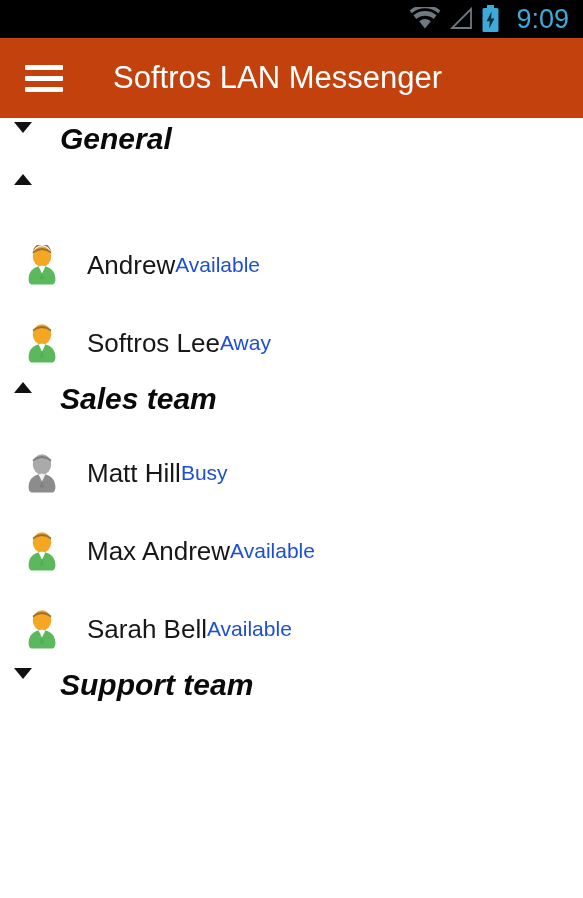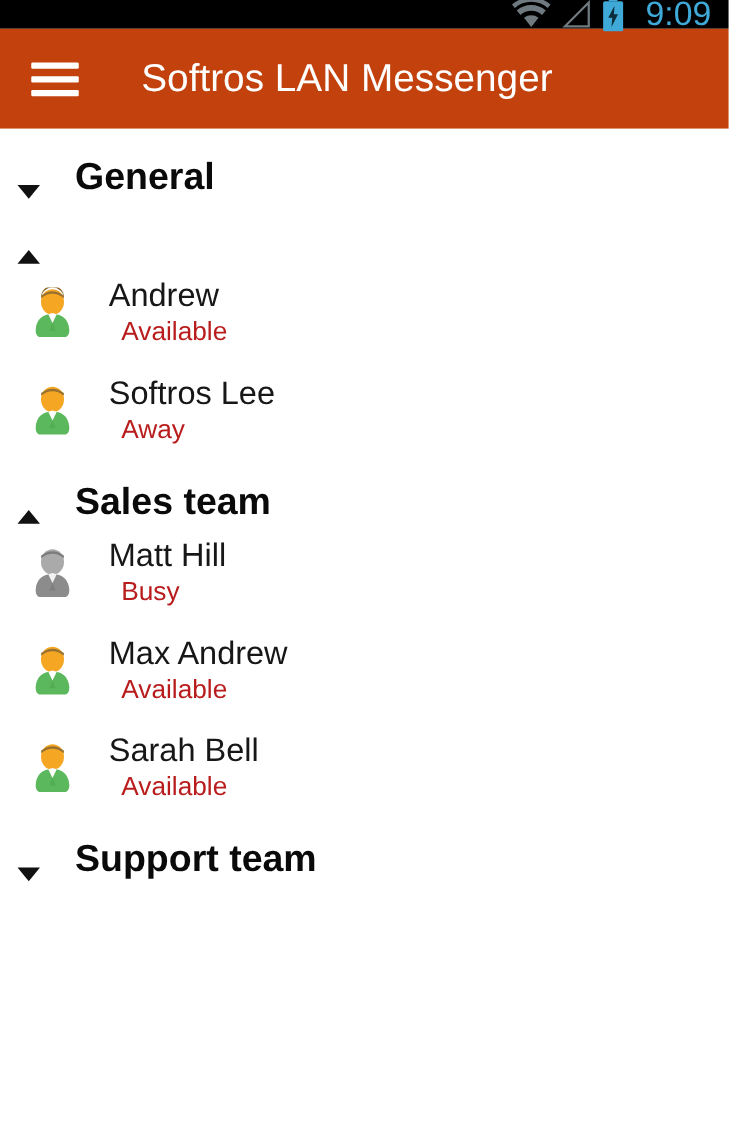--- a/index.html
+++ b/index.html
@@ -10,21 +10,21 @@
   body {
     width: 583px;
     height: 898px;
     font-family: "Liberation Sans", sans-serif;
     overflow: hidden;
     position: relative;
   }
 
   
   .status-bar {
-    height: 23px;
+    height: 38px;
     background: #000000;
     display: flex;
     align-items: center;
     justify-content: flex-end;
     padding-right: 14px;
     box-sizing: border-box;
   }
   .status-icons {
     display: flex;
     align-items: center;
@@ -75,25 +75,26 @@
   }
 
   
   .contact-list {
     background: #ffffff;
     padding-top: 4px;
   }
 
   .group-header {
     display: flex;
-    align-items: flex-end;
+    align-items: flex-start;
     height: 52px;
     padding-left: 10px;
     cursor: pointer;
     box-sizing: border-box;
+    font-style: italic;
   }
   .group-arrow {
     width: 26px;
     display: flex;
     align-items: center;
     justify-content: center;
     flex: 0 0 auto;
     margin-right: 24px;
   }
   .arrow-glyph {
@@ -122,36 +123,35 @@
   }
   .avatar {
     width: 34px;
     height: 40px;
     flex: 0 0 auto;
     margin-right: 28px;
     display: block;
   }
   .contact-text {
     display: flex;
-    flex-direction: column;
+    flex-direction: row;
     justify-content: center;
   }
   .contact-name {
     font-size: 26px;
     color: #171717;
     line-height: 30px;
     font-family: "Liberation Sans", sans-serif;
   }
   .contact-status {
     font-size: 21px;
-    color: #b91c1c;
+    color: #1d4ed8;
     line-height: 26px;
     margin-top: 2px;
     font-family: "Liberation Sans", sans-serif;
-    margin-left: 10px;
   }
 </style>
 </head>
 <body>
 
 <div class="status-bar">
   <div class="status-icons">
 
     <svg class="wifi-icon" width="32" height="24" viewBox="0 0 32 24">
       <path d="M16 21.5 L10.2 14.2 A9.6 9.6 0 0 1 21.8 14.2 Z" fill="#6f7a80"></path>

